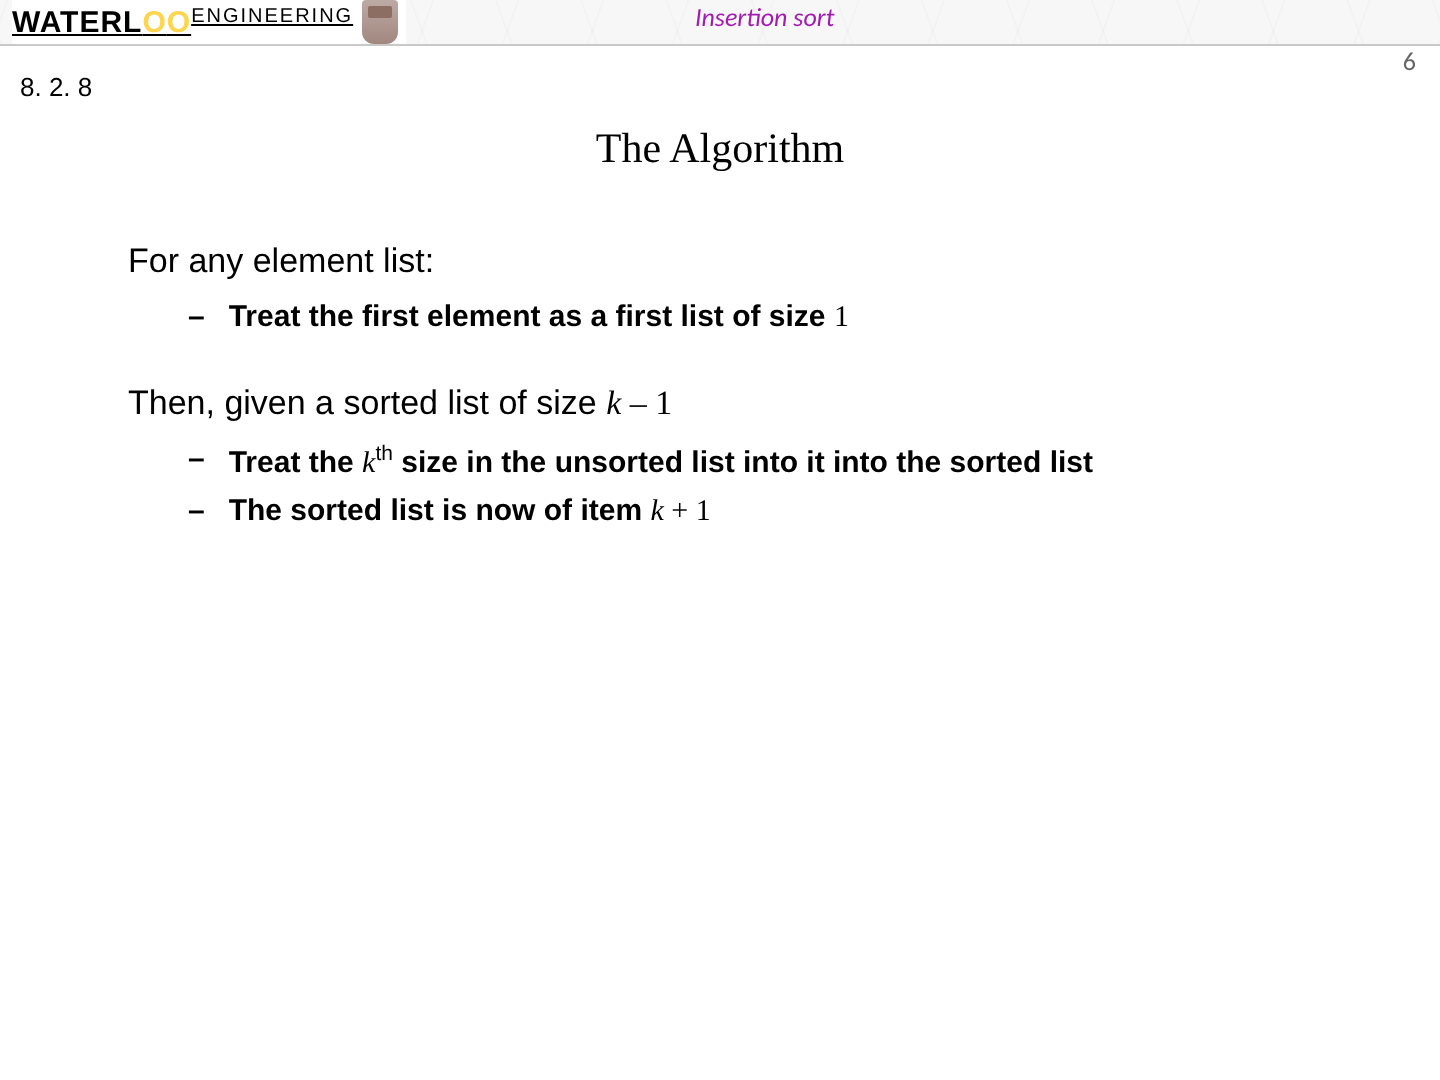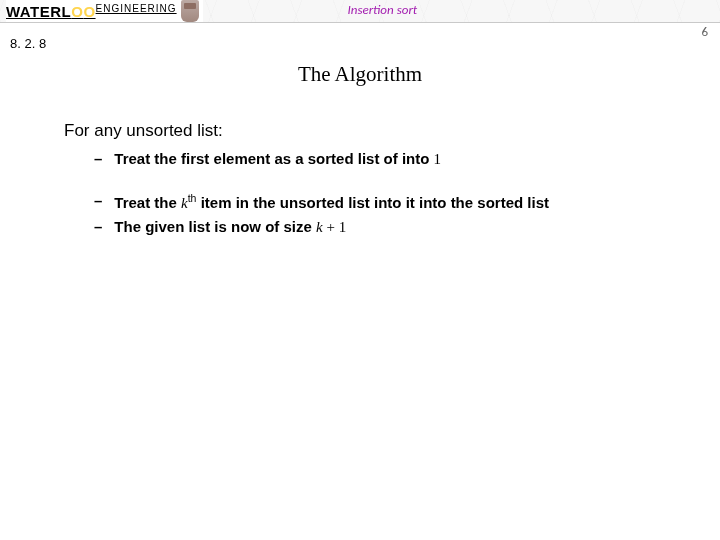--- a/index.html
+++ b/index.html
@@ -125,34 +125,35 @@
   <div class="subject">Insertion sort</div>
 </div>
 <div class="hr"></div>
 
 <div class="page-no">6</div>
 <div class="secnum">8. 2. 8</div>
 <div class="title">The Algorithm</div>
 
 <div class="content">
 
-  <div class="para">For any unsorted list:</div>
+  <div class="para">For any element list:</div>
 
   <div class="bullets">
     <div class="row">
       <span class="dash">–</span>
-      <span><span>Treat the first element as a sorted list of into </span><span class="rm">1</span></span>
+      <span><span>Treat the first element as a first list of size </span><span class="rm">1</span></span>
     </div>
   </div>
 
+  <div class="para"><span>Then, given a sorted list of size </span><span class="it">k</span><span class="rm"> – </span><span class="rm">1</span></div>
 
   <div class="bullets">
     <div class="row">
       <span class="dash">–</span>
-      <span><span>Treat the </span><span class="it">k</span><span class="sup">th</span><span> item in the unsorted list into it into the sorted list</span></span>
+      <span><span>Treat the </span><span class="it">k</span><span class="sup">th</span><span> size in the unsorted list into it into the sorted list</span></span>
     </div>
     <div class="row">
       <span class="dash">–</span>
-      <span><span>The given list is now of size </span><span class="it">k</span><span class="rm"> + </span><span class="rm">1</span></span>
+      <span><span>The sorted list is now of item </span><span class="it">k</span><span class="rm"> + </span><span class="rm">1</span></span>
     </div>
   </div>
 
 </div>
 
 </body></html>

